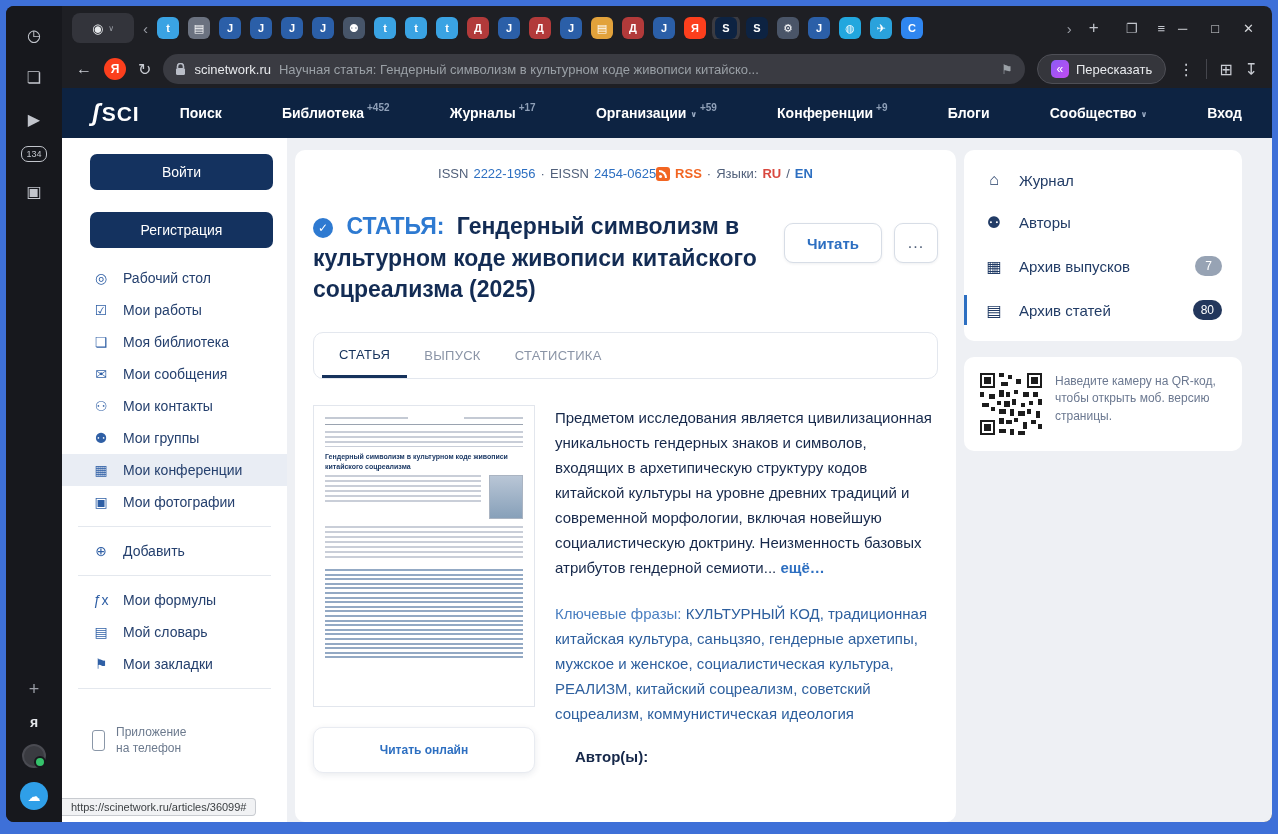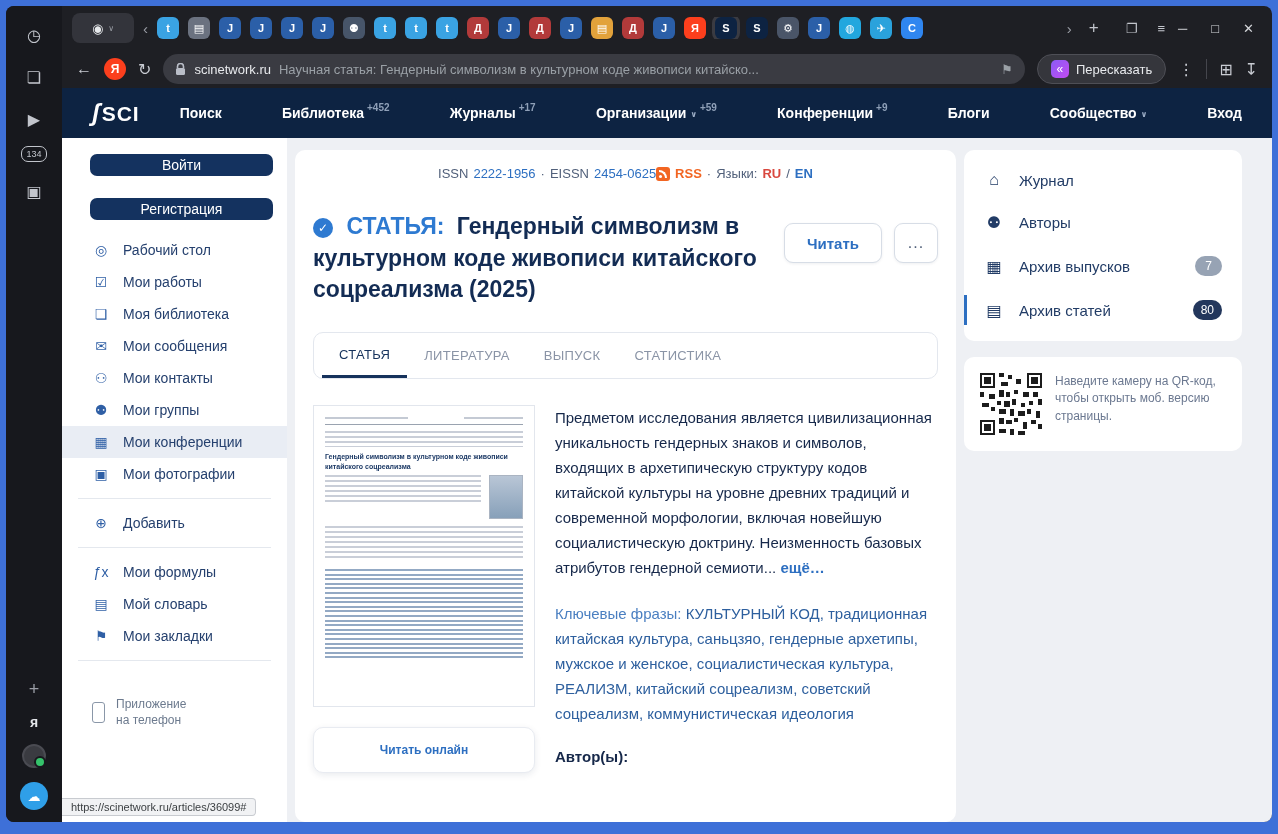--- a/index.html
+++ b/index.html
@@ -53,21 +53,21 @@
   .logo-mark { font-style:italic; font-size:24px; margin-right:1px; }
   .site-nav { flex:1; display:flex; justify-content:space-between; align-items:center; }
   .nav-item { display:flex; align-items:flex-start; color:#fff; font-size:14px; font-weight:600; cursor:pointer; }
   .chev { font-size:8px; color:#9fb0c8; margin:5px 0 0 4px; }
   .nav-sup { font-size:10px; color:#8fa0b8; margin:-3px 0 0 3px; }
 
   .page-body { flex:1; display:grid; grid-template-columns:225px minmax(0,1fr) 278px; column-gap:8px; padding-right:30px; overflow:hidden; min-height:0; }
 
   
   .side { background:#fff; padding-top:16px; overflow:hidden; }
-  .side-btn { margin:0 14px 0 28px; height:22px; background:#14325f; color:#fff; border-radius:7px; display:flex; align-items:center; justify-content:center; font-size:14px; cursor:pointer; }
+  .side-btn { margin:0 14px 0 28px; height:36px; background:#14325f; color:#fff; border-radius:7px; display:flex; align-items:center; justify-content:center; font-size:14px; cursor:pointer; }
   .side-btn.second { margin-top:22px; margin-bottom:14px; }
   .side-item { display:flex; align-items:center; gap:13px; padding:8px 10px 8px 30px; color:#25406e; font-size:14px; cursor:pointer; }
   .side-item .icn { width:18px; text-align:center; color:#2f5fa5; font-size:14px; flex-shrink:0; }
   .side-item .lbl { white-space:nowrap; }
   .side-item.active { background:#e9edf4; }
   .side-divider { height:1px; background:#e4e8ee; margin:8px 16px; }
   .app-promo { display:flex; gap:11px; padding:28px 12px 8px 30px; color:#6c7a8e; font-size:12px; line-height:1.3; align-items:center; }
   .phone-ico { width:13px; height:21px; border:1.5px solid #8a97a8; border-radius:3px; flex-shrink:0; }
 
   
@@ -105,21 +105,21 @@
   .doc-authrow { display:flex; gap:8px; align-items:flex-start; margin-top:3px; }
   .doc-photo { width:34px; height:44px; background:linear-gradient(#b9c6d6,#87a0b9); border:1px solid #aab4c2; flex-shrink:0; }
   .doc-abs { margin-top:9px; height:92px; background:repeating-linear-gradient(#93a9c4 0 2px, transparent 2px 4.6px); }
   .read-online { margin-top:20px; border:1px solid #e8ebf1; border-radius:10px; box-shadow:0 2px 7px rgba(16,35,61,.09); text-align:center; padding:15px 0; color:#2d6fc1; font-weight:bold; font-size:12px; background:#fff; cursor:pointer; }
 
   .text-col { flex:1; font-size:15px; color:#16284a; line-height:1.67; min-width:0; }
   .more-link { color:#2d6fc1; font-weight:bold; cursor:pointer; }
   .keywords { margin-top:20px; }
   .kw-label { color:#4a7fc1; }
   .kw-text { color:#2d5f9e; cursor:pointer; }
-  .authors-cut { margin-top:18px; font-weight:bold; }
+  .authors-cut { margin-top:18px; font-weight:bold;margin-left:20px; }
 
   
   .right-col { padding-top:12px; display:flex; flex-direction:column; gap:16px; overflow:hidden; }
   .right-card { background:#fff; border-radius:10px; padding:9px 0; }
   .r-item { display:flex; align-items:center; gap:15px; padding:12px 20px; color:#223c66; font-size:15px; position:relative; cursor:pointer; }
   .r-item .icn { width:20px; text-align:center; font-size:16px; color:#223c66; flex-shrink:0; }
   .r-item.active::before { content:""; position:absolute; left:0; top:7px; bottom:7px; width:3px; background:#2d6fc1; }
   .r-badge { margin-left:auto; min-width:27px; height:20px; border-radius:10px; background:#97a3b4; color:#fff; font-size:12px; display:flex; align-items:center; justify-content:center; padding:0 8px; }
   .r-item.active .r-badge { background:#23375c; }
   .qr-card { display:flex; gap:13px; padding:16px; background:#fff; border-radius:10px; align-items:flex-start; }
@@ -353,21 +353,20 @@
               <span>Гендерный символизм в культурном коде живописи китайского соцреализма (2025)</span>
             </div>
             <div class="actions">
               <div class="btn-read">Читать</div>
               <div class="btn-more">...</div>
             </div>
           </div>
 
           <div class="tabs-card">
               <div class="tab active">СТАТЬЯ</div>
-              <div class="tab">ЛИТЕРАТУРА</div>
               <div class="tab">ВЫПУСК</div>
               <div class="tab">СТАТИСТИКА</div>
             </div>
 
           <div class="content-row">
             <div class="fig-col">
               <div class="doc">
                 <div class="doc-top">
                   <span class="bar" style="width:42%"></span>
                   <span class="bar" style="width:30%"></span>

